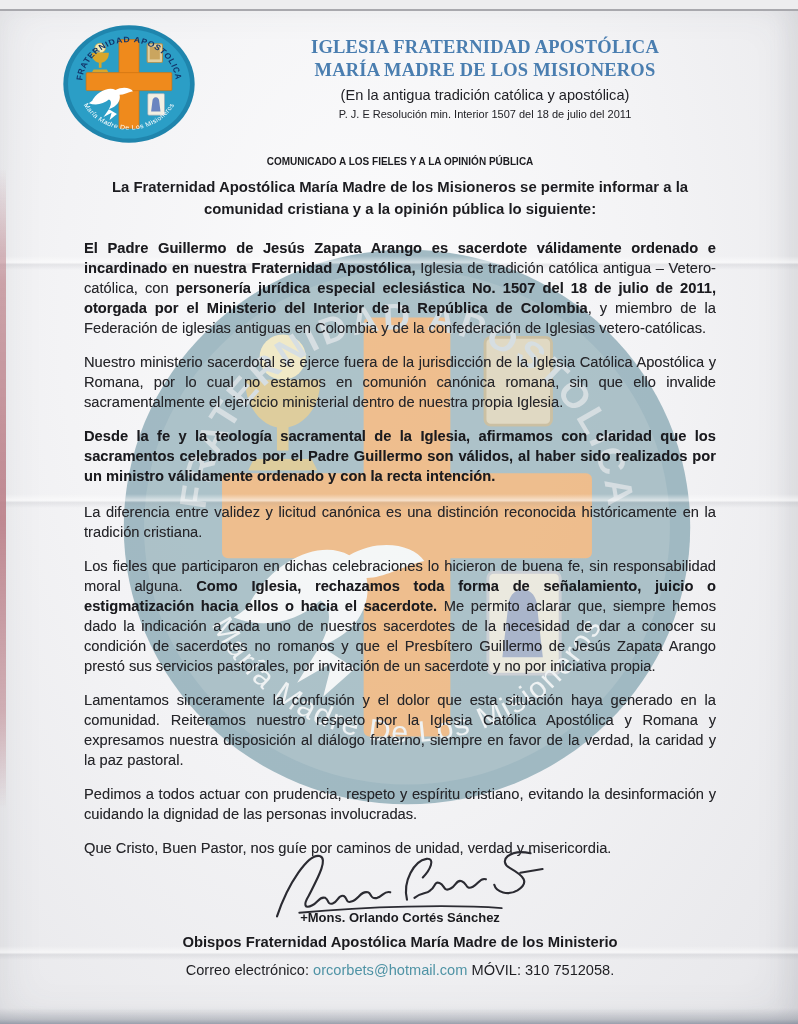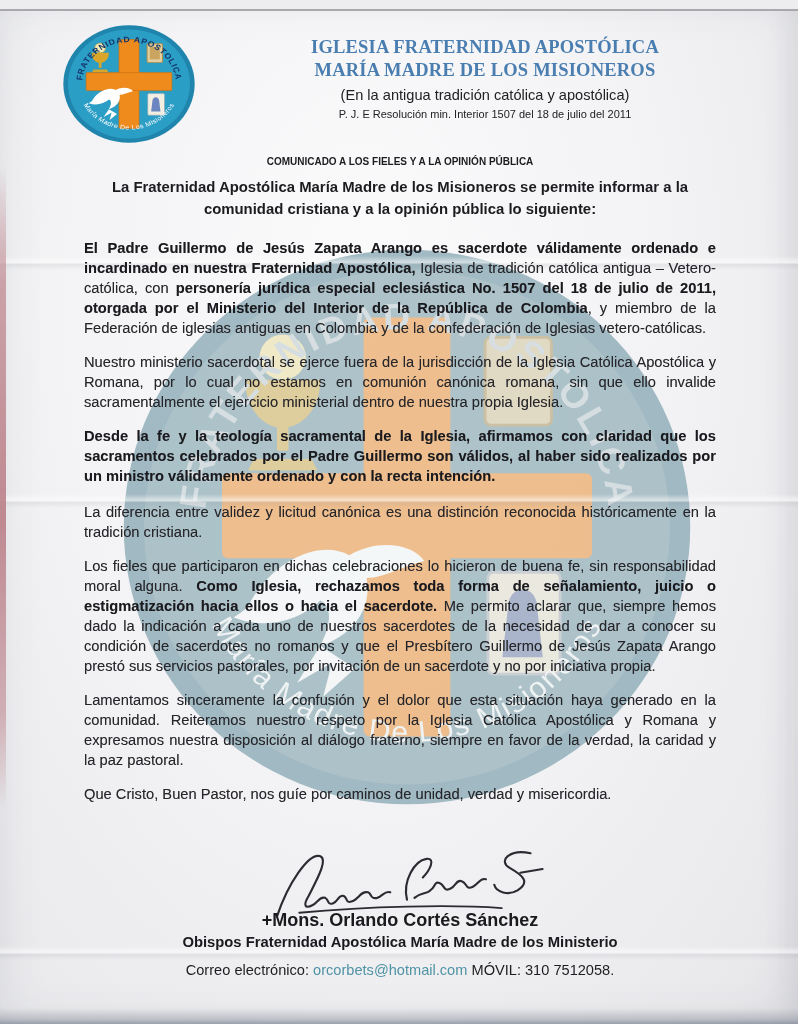--- a/index.html
+++ b/index.html
@@ -35,21 +35,21 @@
   
   .bodytext{position:absolute;left:84px;top:238px;width:632px;z-index:5;color:#26262a;}
   .p{text-align:justify;font-size:14.7px;line-height:20px;margin:0 0 14px 0;
      text-shadow:0 0 .4px rgba(50,50,55,.35);}
   .p.tight{margin-bottom:16px;}
   .b{font-weight:700;color:#1a1a1e;}
   .closing{margin-top:10px;text-align:left;}
   
   .sig-block{position:absolute;left:84px;top:844px;width:632px;height:120px;z-index:6;color:#1a1a1e;}
   .sig-svg{position:absolute;left:170px;top:0;width:306px;height:78px;}
-  .sig-name{position:absolute;top:66px;left:0;right:0;text-align:center;font-weight:700;font-size:18px;}
+  .sig-name{position:absolute;top:66px;left:0;right:0;text-align:center;font-weight:700;font-size:13px;}
   .sig-role{position:absolute;top:90px;left:0;right:0;text-align:center;font-weight:700;font-size:14.8px;}
   
   .footer{position:absolute;left:84px;top:962px;width:632px;text-align:center;font-size:14.6px;z-index:5;color:#1e1e22;}
   .email{color:#4f93a5;}
   .mobile{}
 </style>
 </head>
 <body>
 
 <div class="page">
@@ -134,20 +134,21 @@
     <div class="title-intro">La Fraternidad Apostólica María Madre de los Misioneros se permite informar a la comunidad cristiana y a la opinión pública lo siguiente:</div>
   </div>
 
   <div class="bodytext">
     <p class="p"><span class="b">El Padre Guillermo de Jesús Zapata Arango es sacerdote válidamente ordenado e incardinado en nuestra Fraternidad Apostólica, </span><span>Iglesia de tradición católica antigua – Vetero-católica, con </span><span class="b">personería jurídica especial eclesiástica No. 1507 del 18 de julio de 2011, otorgada por el Ministerio del Interior de la República de Colombia</span><span>, y miembro de la Federación de iglesias antiguas en Colombia y de la confederación de Iglesias vetero-católicas.</span></p>
     <p class="p">Nuestro ministerio sacerdotal se ejerce fuera de la jurisdicción de la Iglesia Católica Apostólica y Romana, por lo cual no estamos en comunión canónica romana, sin que ello invalide sacramentalmente el ejercicio ministerial dentro de nuestra propia Iglesia.</p>
     <p class="p tight b">Desde la fe y la teología sacramental de la Iglesia, afirmamos con claridad que los sacramentos celebrados por el Padre Guillermo son válidos, al haber sido realizados por un ministro válidamente ordenado y con la recta intención.</p>
     <p class="p">La diferencia entre validez y licitud canónica es una distinción reconocida históricamente en la tradición cristiana.</p>
     <p class="p"><span>Los fieles que participaron en dichas celebraciones lo hicieron de buena fe, sin responsabilidad moral alguna. </span><span class="b">Como Iglesia, rechazamos toda forma de señalamiento, juicio o estigmatización hacia ellos o hacia el sacerdote. </span><span>Me permito aclarar que, siempre hemos dado la indicación a cada uno de nuestros sacerdotes de la necesidad de dar a conocer su condición de sacerdotes no romanos y que el Presbítero Guillermo de Jesús Zapata Arango prestó sus servicios pastorales, por invitación de un sacerdote y no por iniciativa propia.</span></p>
     <p class="p">Lamentamos sinceramente la confusión y el dolor que esta situación haya generado en la comunidad. Reiteramos nuestro respeto por la Iglesia Católica Apostólica y Romana y expresamos nuestra disposición al diálogo fraterno, siempre en favor de la verdad, la caridad y la paz pastoral.</p>
+    <p class="p">Pedimos a todos actuar con prudencia, respeto y espíritu cristiano, evitando la desinformación y cuidando la dignidad de las personas involucradas.</p>
     <p class="p closing">Que Cristo, Buen Pastor, nos guíe por caminos de unidad, verdad y misericordia.</p>
   </div>
 
   <div class="sig-block">
     <svg class="sig-svg" viewBox="0 0 300 84">
       <g fill="none" stroke="#2b2b32" stroke-width="2.3" stroke-linecap="round" stroke-linejoin="round">
         <path d="M10,78 C22,42 44,10 56,13 C66,16 52,40 44,56 C38,66 40,70 48,66 C54,63 56,56 62,58 C66,60 64,66 70,64 C76,62 76,54 82,56 C86,58 84,64 90,62 C98,60 100,50 108,52 C112,53 110,60 118,58 C124,56 126,50 132,52"></path>
         <path d="M150,60 C145,40 158,18 171,16 C181,15 175,28 167,36"></path>
         <path d="M158,58 C165,52 171,54 175,50 C181,46 179,40 185,42 C191,44 189,52 197,48 C203,45 203,38 209,40 C215,42 213,50 221,46 C227,43 229,36 235,38"></path>
         <path d="M283,10 C261,5 247,18 261,26 C275,34 283,41 269,50 C259,56 246,52 244,44"></path>

